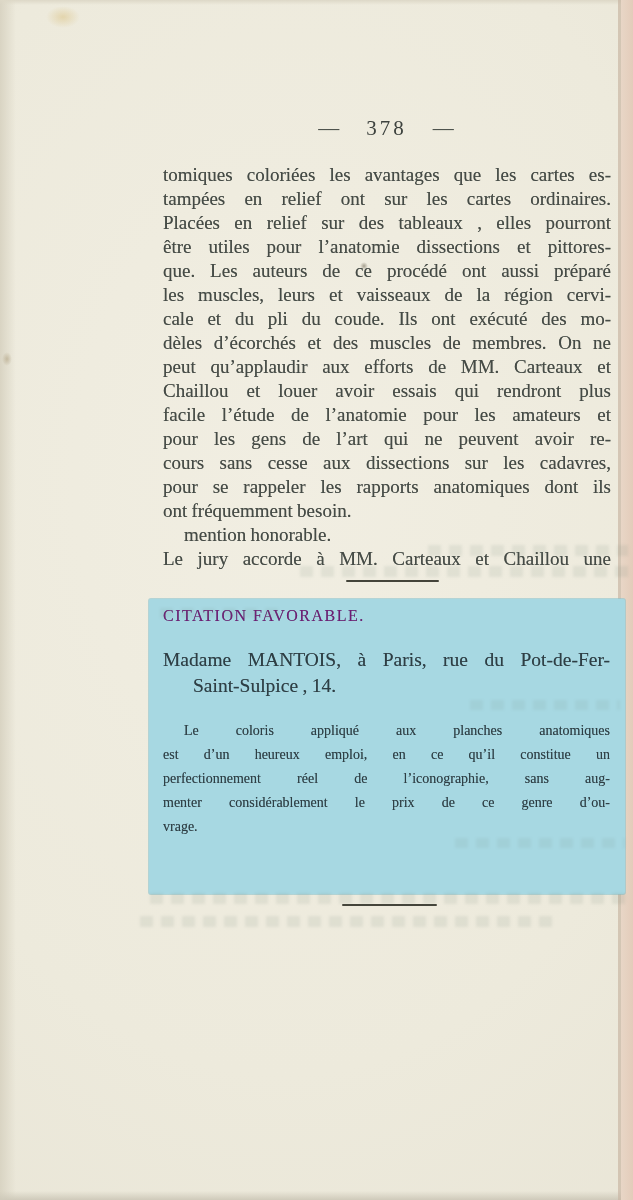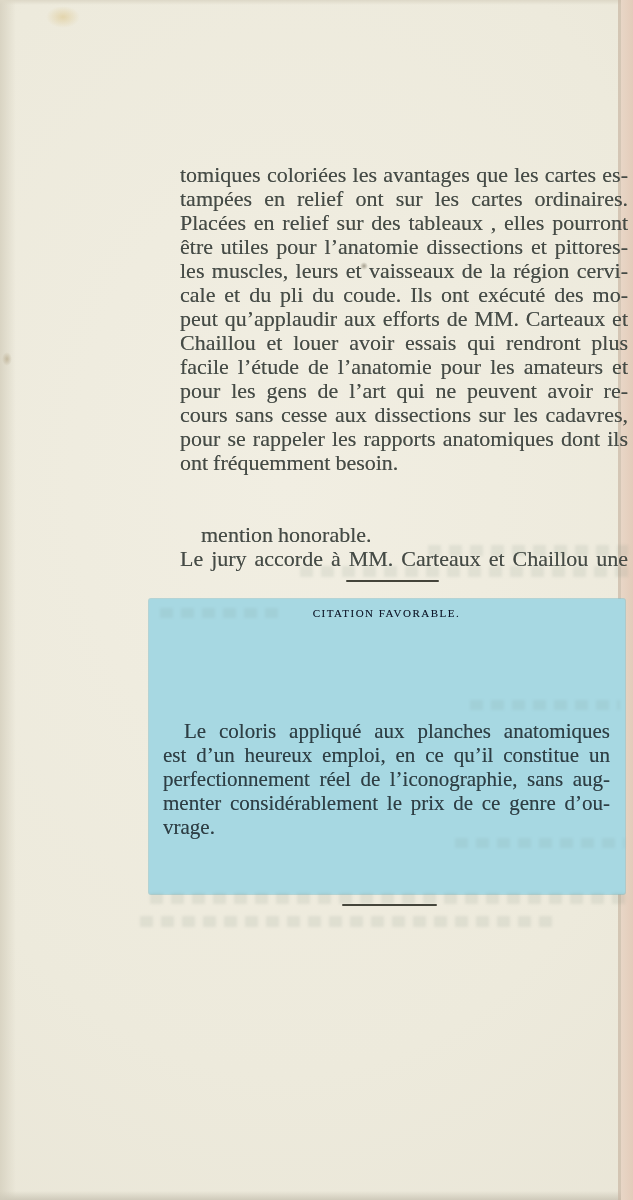--- a/index.html
+++ b/index.html
@@ -33,22 +33,22 @@
   
   .pageno {
     position:absolute; left:163px; top:116px; width:447px;
     text-align:center; font-size:21px; color:#3d423e;
     letter-spacing:1px;
   }
   .pageno .dash { margin:0 26px; color:#454a45; }
   .pageno .num  { letter-spacing:3px; }
 
   
-  .col { position:absolute; left:180px; width:448px; color:#454b46;
-    font-size:22px; word-spacing:-0.5px; }
+  .col { position:absolute; left:163px; width:448px; color:#454b46;
+    font-size:19px; word-spacing:-0.5px; }
   .col .jline, .hl-col .jline {
     height:24px; line-height:24px; overflow:hidden;
     text-align:justify; text-align-last:justify;
     text-shadow: 0 0 0.5px rgba(62,66,60,.55);
   }
   .jline.last { text-align-last:left; }
   .indent-first .jline:first-child { text-indent:21px; }
   #para1 { top:163px; }
   #para2 { top:523px; }
 
@@ -56,26 +56,26 @@
   #rule-top    { left:346px; top:580px; width:93px; }
   #rule-bottom { left:342px; top:904px; width:95px; }
 
   
   .highlight {
     position:absolute; left:149px; top:599px; width:476px; height:295px;
     background:#a7d8e2; border-radius:2px;
     box-shadow: 0 0 0 1px rgba(140,195,205,.6);
   }
   .hl-col { position:absolute; left:14px; width:447px; color:#2e3e44;
-    font-size:21px; word-spacing:-0.5px; }
+    font-size:14px; word-spacing:-0.5px; }
   .hl-col .jline { text-shadow: 0 0 0.5px rgba(40,58,64,.5); }
   #hl-heading {
     position:absolute; left:14px; top:8px; width:447px;
-    text-align:center; font-size:11px; letter-spacing:1.5px;
-    color:#0f172a; text-shadow: 0 0 0.5px rgba(40,58,64,.5);
+    text-align:left; font-size:16px; letter-spacing:1.5px;
+    color:#701a75; text-shadow: 0 0 0.5px rgba(40,58,64,.5);
   }
   #hl-entry { top:48px; font-size:19.5px; }
   #hl-entry .jline { height:26px; line-height:26px; }
   #hl-entry .jline.last { text-indent:30px; }
   #hl-para1 { top:120px; }
   #hl-para2 { top:242px; }
 
   
   .ghost { position:absolute; pointer-events:none; opacity:.13; filter:blur(1.5px);
     background: repeating-linear-gradient(90deg,
@@ -96,47 +96,56 @@
 
   <div class="edge-left"></div>
   <div class="edge-top"></div>
   <div class="edge-bottom"></div>
   <div class="edge-right-page"></div>
   <div class="edge-right-strip"></div>
   <div class="fox-spot fox-a"></div>
   <div class="fox-spot fox-b"></div>
   <div class="fox-spot fox-c"></div>
 
+  <div class="pageno">
+    <span class="dash">—</span><span class="num">378</span><span class="dash">—</span>
+  </div>
 
   <div class="col" id="para1">
       <div class="jline">tomiques coloriées les avantages que les cartes es-</div>
       <div class="jline">tampées en relief ont sur les cartes ordinaires.</div>
       <div class="jline">Placées en relief sur des tableaux , elles pourront</div>
       <div class="jline">être utiles pour l’anatomie dissections et pittores-</div>
+      <div class="jline">que. Les auteurs de ce procédé ont aussi préparé</div>
       <div class="jline">les muscles, leurs et vaisseaux de la région cervi-</div>
       <div class="jline">cale et du pli du coude. Ils ont exécuté des mo-</div>
+      <div class="jline">dèles d’écorchés et des muscles de membres. On ne</div>
       <div class="jline">peut qu’applaudir aux efforts de MM. Carteaux et</div>
       <div class="jline">Chaillou et louer avoir essais qui rendront plus</div>
       <div class="jline">facile l’étude de l’anatomie pour les amateurs et</div>
       <div class="jline">pour les gens de l’art qui ne peuvent avoir re-</div>
       <div class="jline">cours sans cesse aux dissections sur les cadavres,</div>
       <div class="jline">pour se rappeler les rapports anatomiques dont ils</div>
       <div class="jline last">ont fréquemment besoin.</div>
     </div>
 
   <div class="col indent-first" id="para2">
       <div class="jline last">mention honorable.</div>
       <div class="jline">Le jury accorde à MM. Carteaux et Chaillou une</div>
     </div>
 
   <div class="rule" id="rule-top"></div>
 
   <div class="highlight" style="background: rgb(167, 216, 226);">
     <div id="hl-heading">CITATION FAVORABLE.</div>
 
+    <div class="hl-col" id="hl-entry">
+        <div class="jline">Madame MANTOIS, à Paris, rue du Pot-de-Fer-</div>
+        <div class="jline last">Saint-Sulpice , 14.</div>
+      </div>
 
     <div class="hl-col indent-first" id="hl-para1">
         <div class="jline">Le coloris appliqué aux planches anatomiques</div>
         <div class="jline">est d’un heureux emploi, en ce qu’il constitue un</div>
         <div class="jline">perfectionnement réel de l’iconographie, sans aug-</div>
         <div class="jline">menter considérablement le prix de ce genre d’ou-</div>
         <div class="jline last">vrage.</div>
       </div>
 
   </div>

